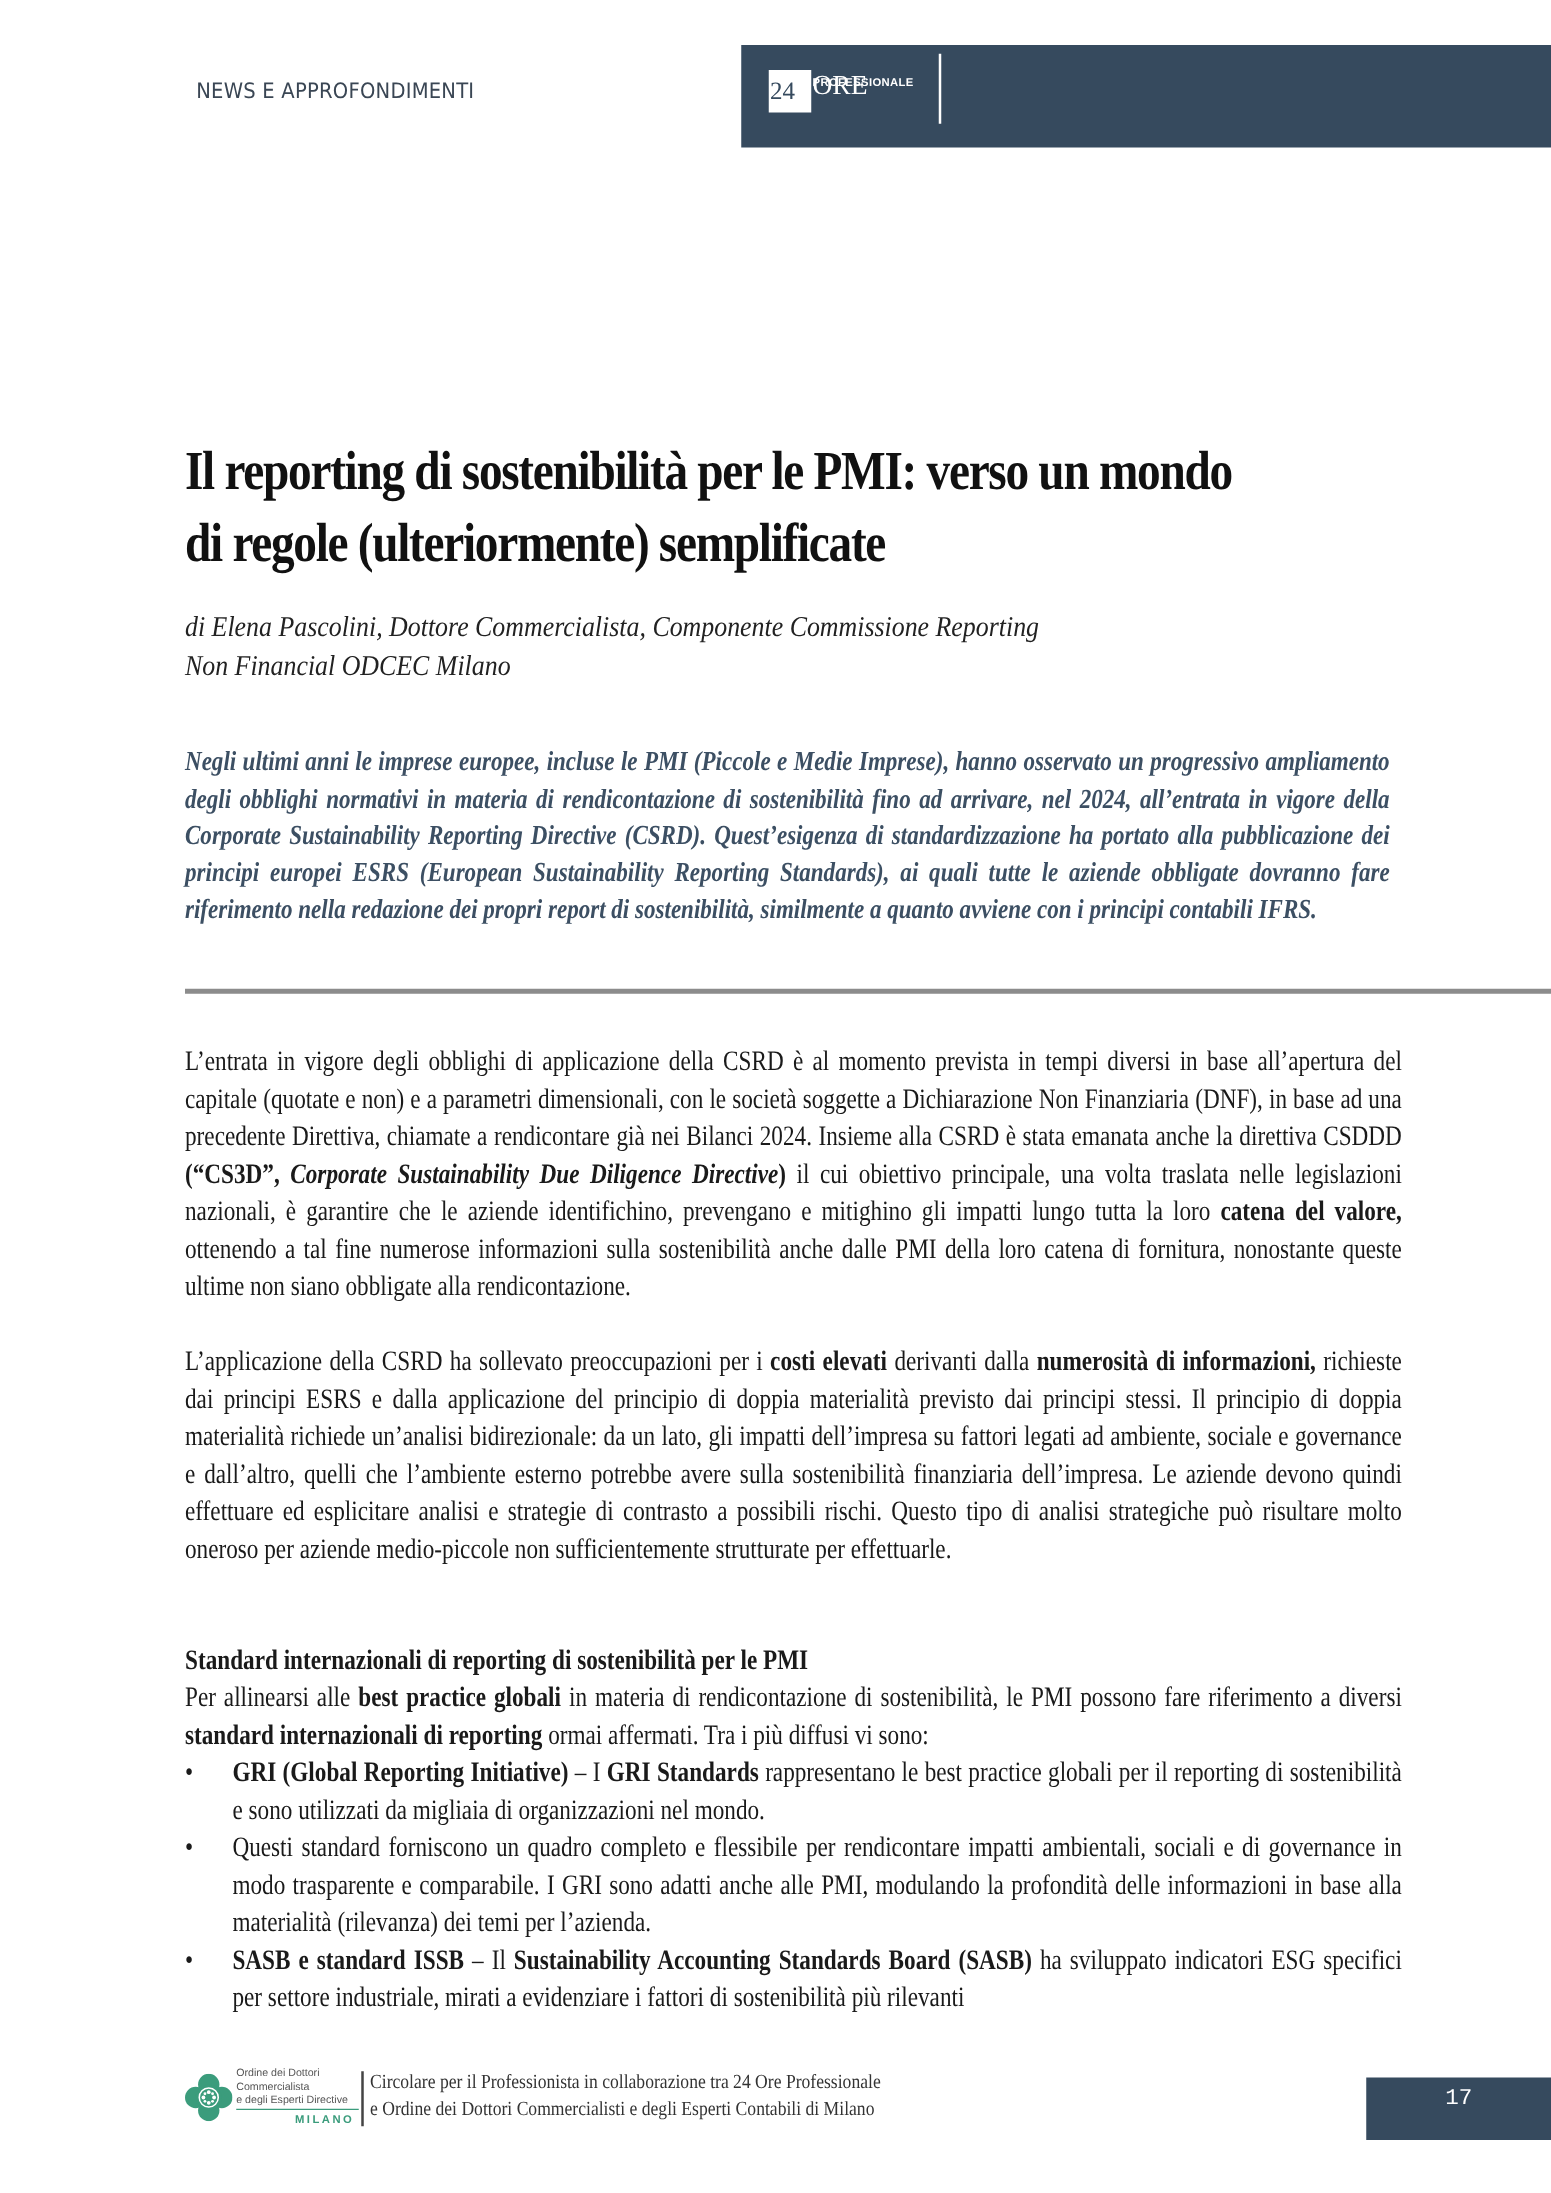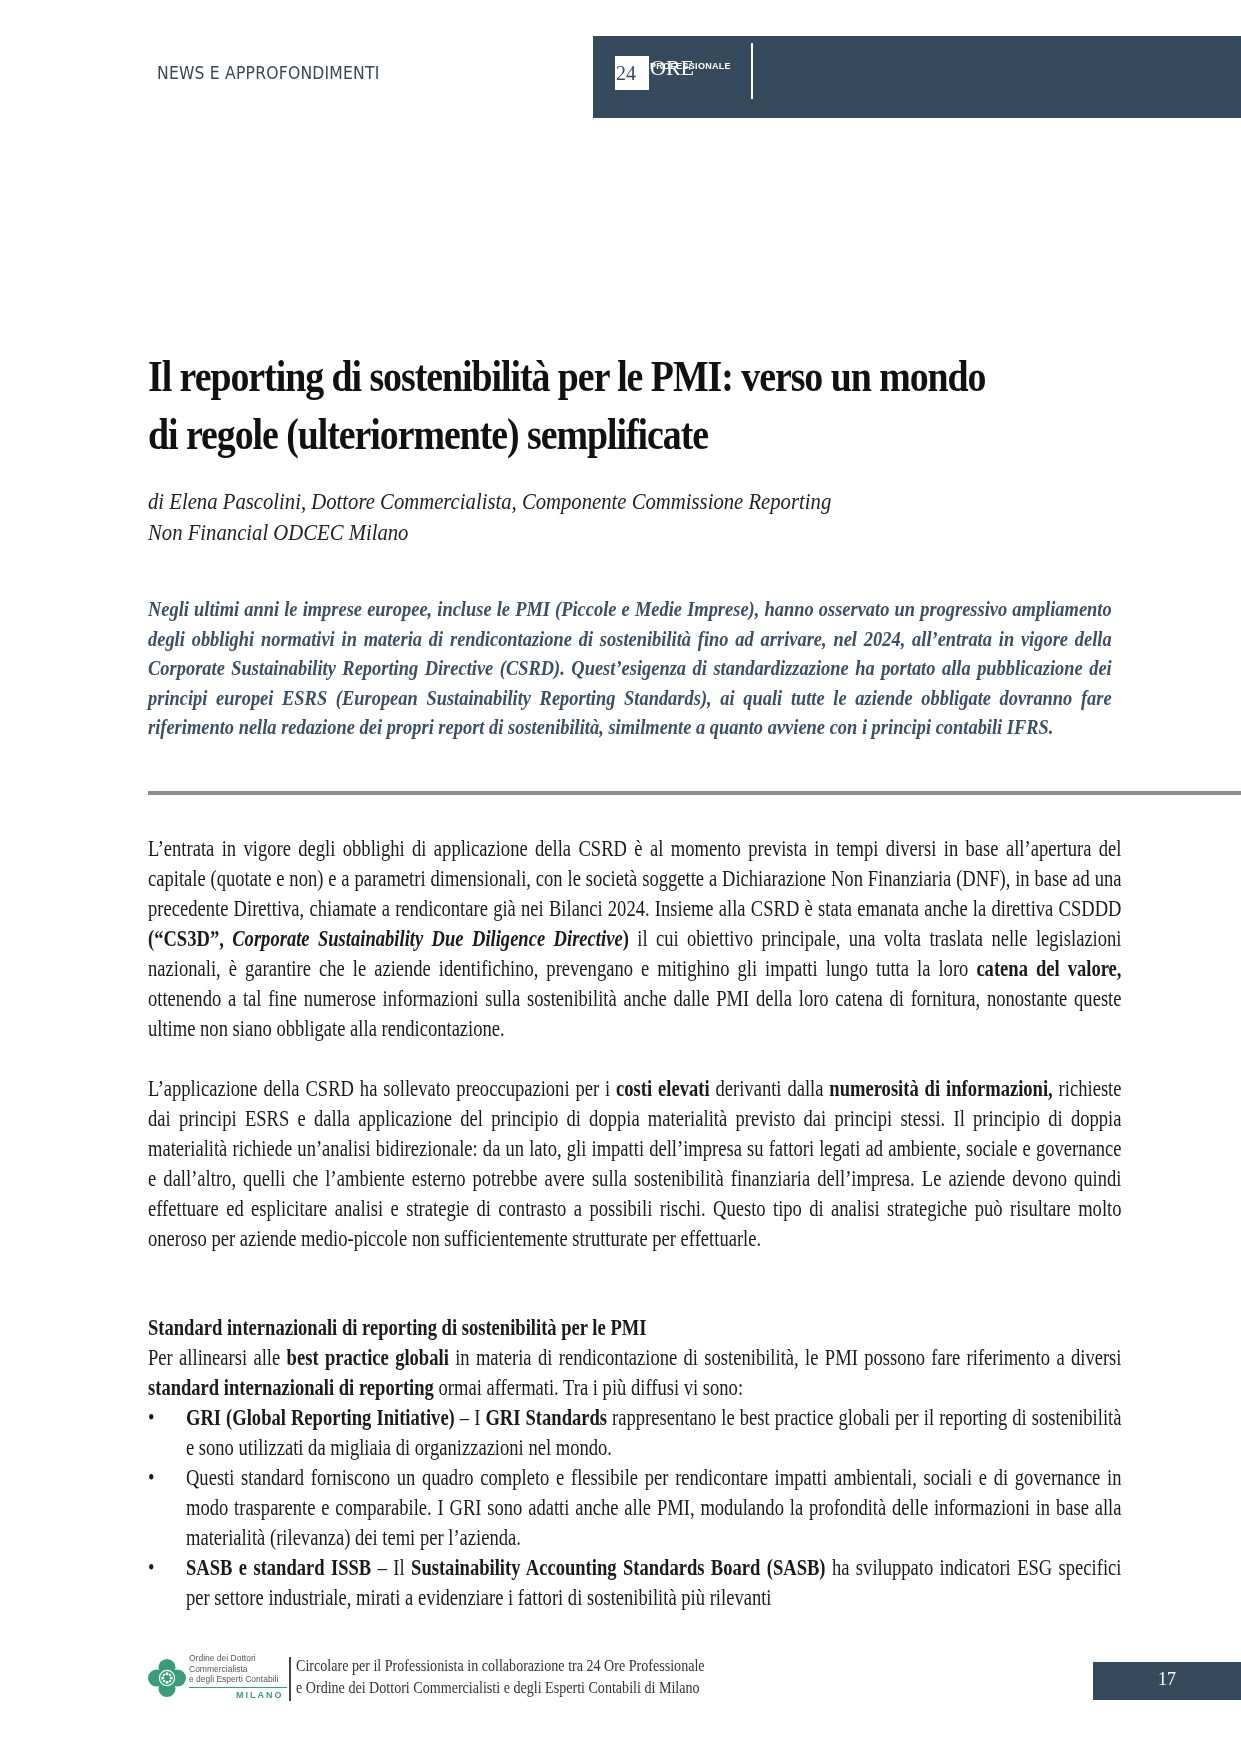--- a/index.html
+++ b/index.html
@@ -244,24 +244,24 @@
       color: #333;
       white-space: nowrap;
       transform: scaleX(0.88);
       transform-origin: left top;
     }
     .page-num {
       position: absolute;
       left: 1093px;
       top: 1662px;
       width: 148px;
-      height: 38px;
+      height: 50px;
       background: #364a5e;
       color: #ffffff;
-      font-family: Liberation Serif, serif;
+      font-family: Liberation Mono, monospace;
       font-size: 18px;
       line-height: 34px;
       text-align: center;
       padding-right: 0;
     }
   </style>
 </head>
 <body>
 
 <div class="section-label">NEWS E APPROFONDIMENTI</div>
@@ -332,21 +332,21 @@
       <circle cx="24.5" cy="20" r="1.6"></circle>
       <circle cx="16.8" cy="16.8" r="1.2"></circle>
       <circle cx="23.2" cy="16.8" r="1.2"></circle>
       <circle cx="16.8" cy="23.2" r="1.2"></circle>
       <circle cx="23.2" cy="23.2" r="1.2"></circle>
     </g>
   </svg>
   <div class="footer-org">
     <span class="line">Ordine dei Dottori</span>
     <span class="line">Commercialista</span>
-    <span class="line">e degli Esperti Contabili</span>
+    <span class="line">e degli Esperti Directive</span>
   </div>
   <div class="footer-org-rule"></div>
   <div class="footer-milano">MILANO</div>
 </div>
 <div class="footer-divider"></div>
 <div class="footer-caption">
   <span>Circolare per il Professionista in collaborazione tra 24 Ore Professionale</span><br>
   <span>e Ordine dei Dottori Commercialisti e degli Esperti Contabili di Milano</span>
 </div>
 <div class="page-num">17</div>

